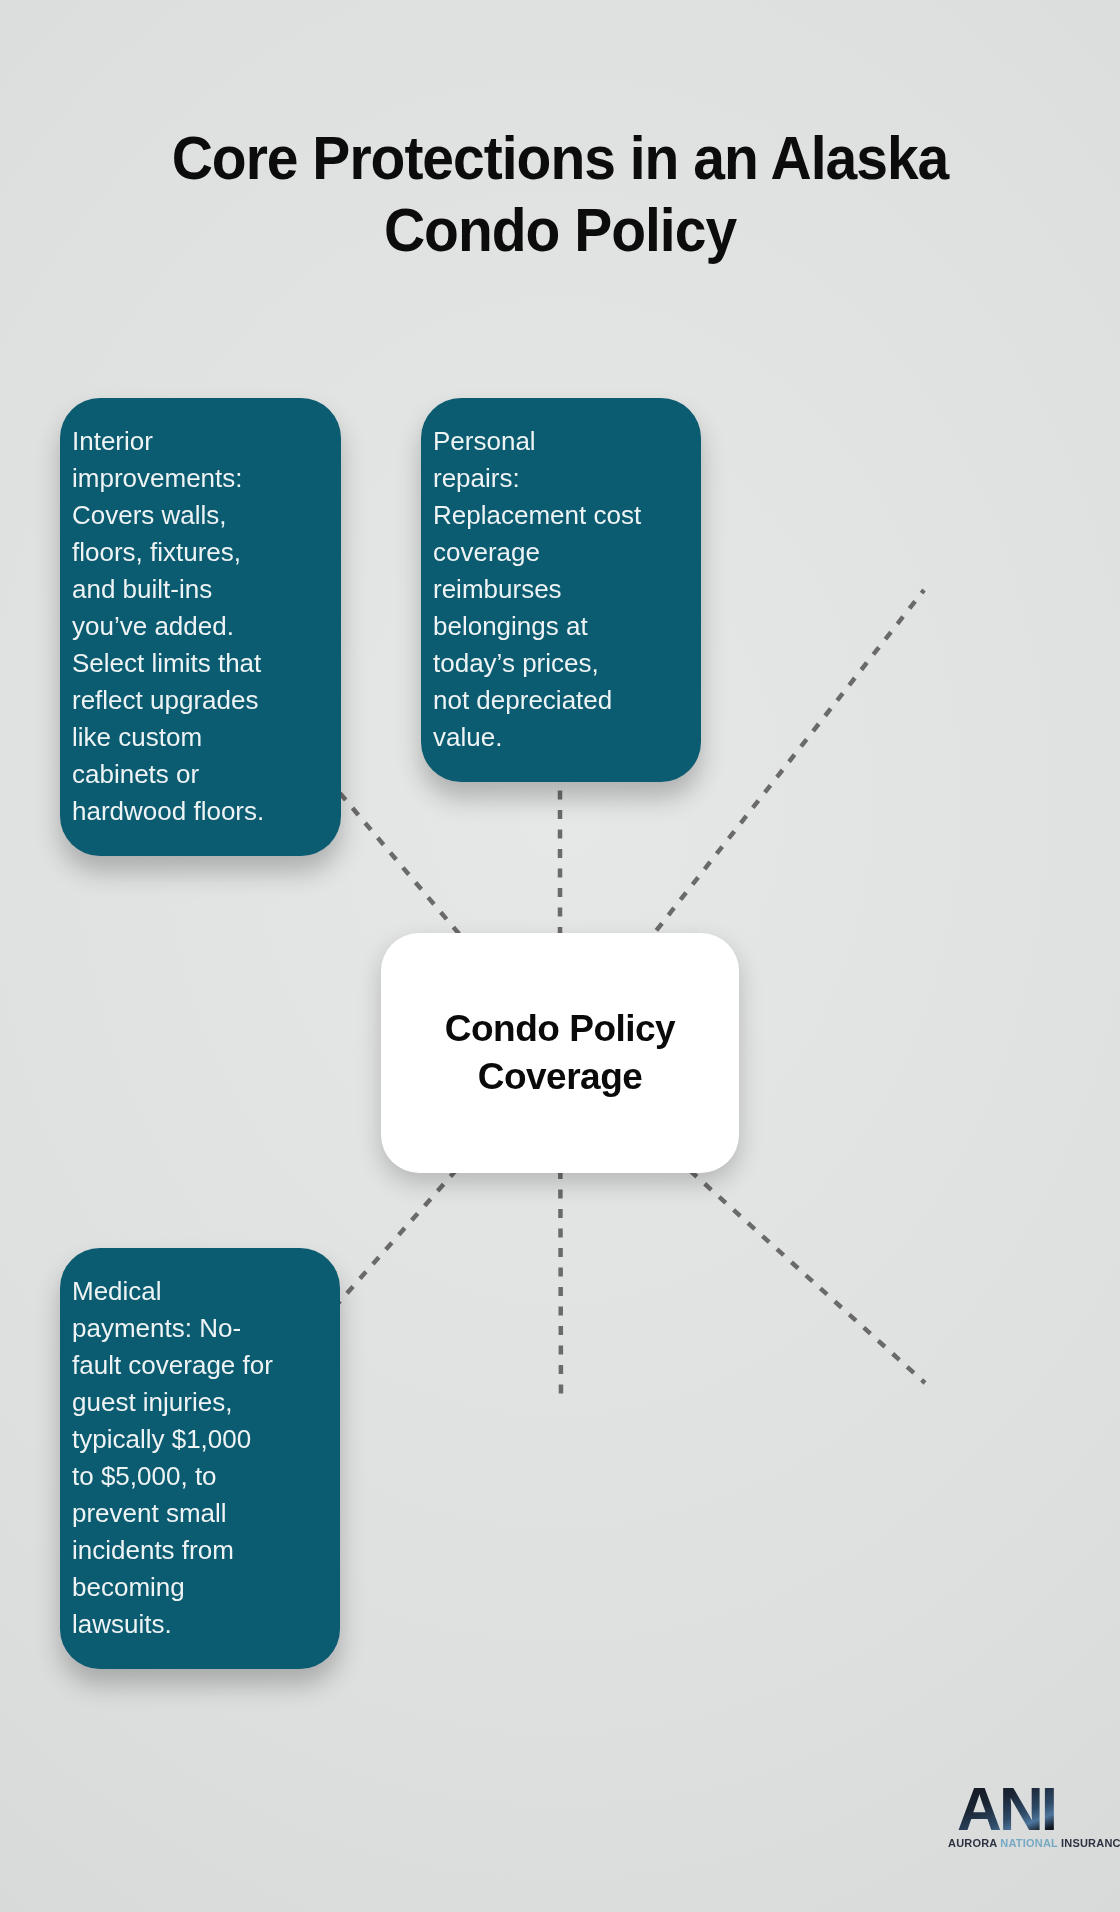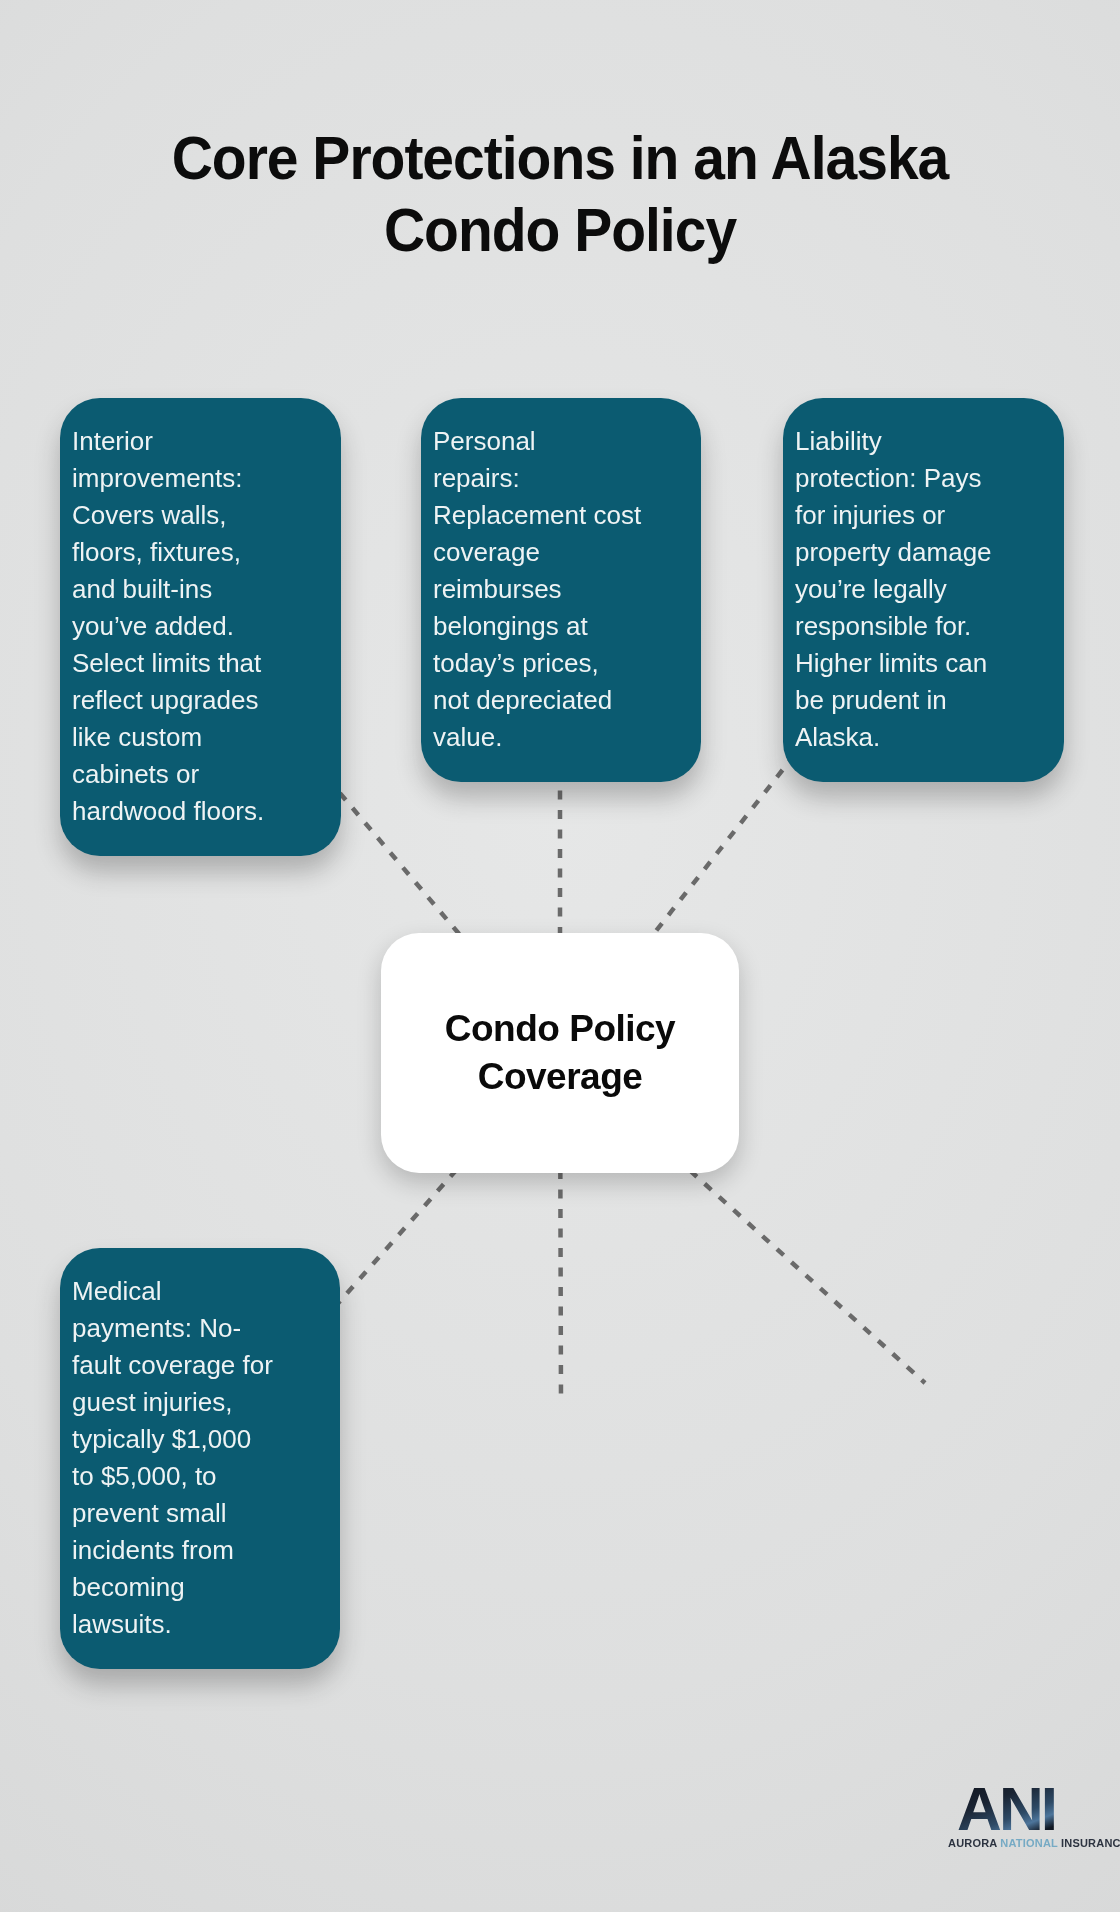--- a/index.html
+++ b/index.html
@@ -137,31 +137,20 @@
 repairs:
 Replacement cost
 coverage
 reimburses
 belongings at
 today’s prices,
 not depreciated
 value.</div>
   </div>
 
-  <div class="node-card pos-top-right">
-    <div class="node-text">Liability
-protection: Pays
-for injuries or
-property damage
-you’re legally
-responsible for.
-Higher limits can
-be prudent in
-Alaska.</div>
-  </div>
 
   <div class="node-card pos-bottom-left">
     <div class="node-text">Medical
 payments: No-
 fault coverage for
 guest injuries,
 typically $1,000
 to $5,000, to
 prevent small
 incidents from

